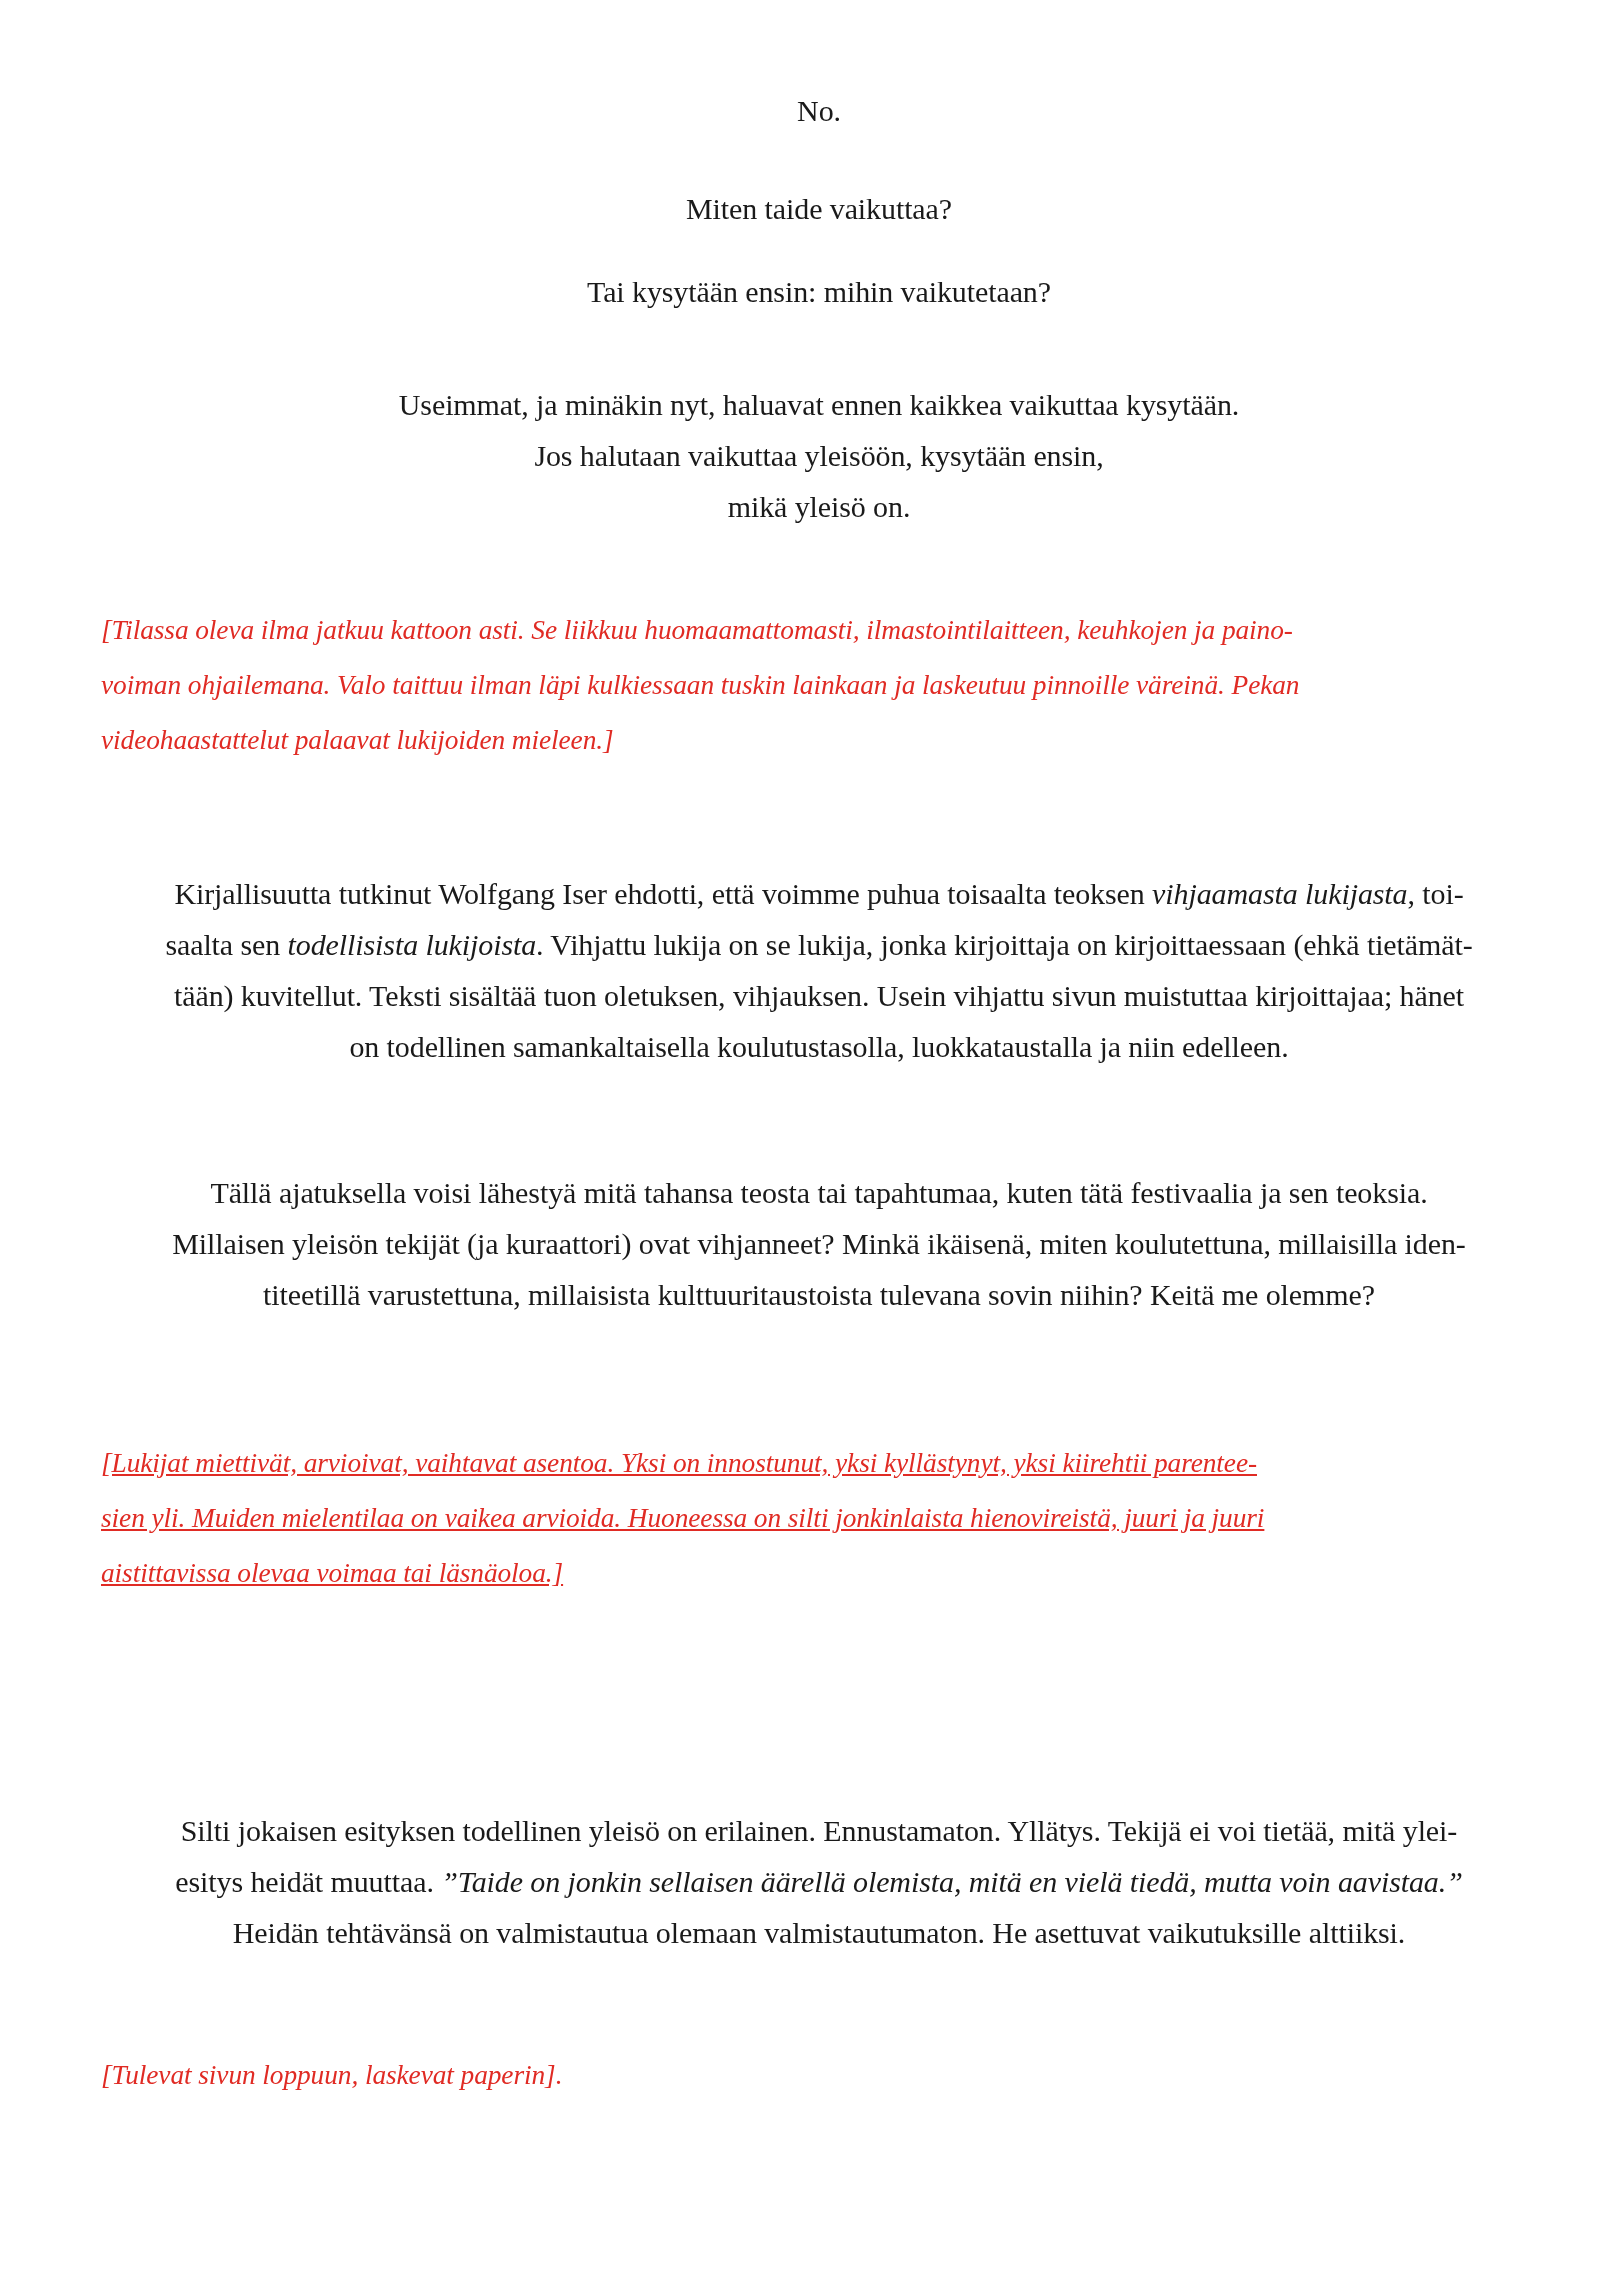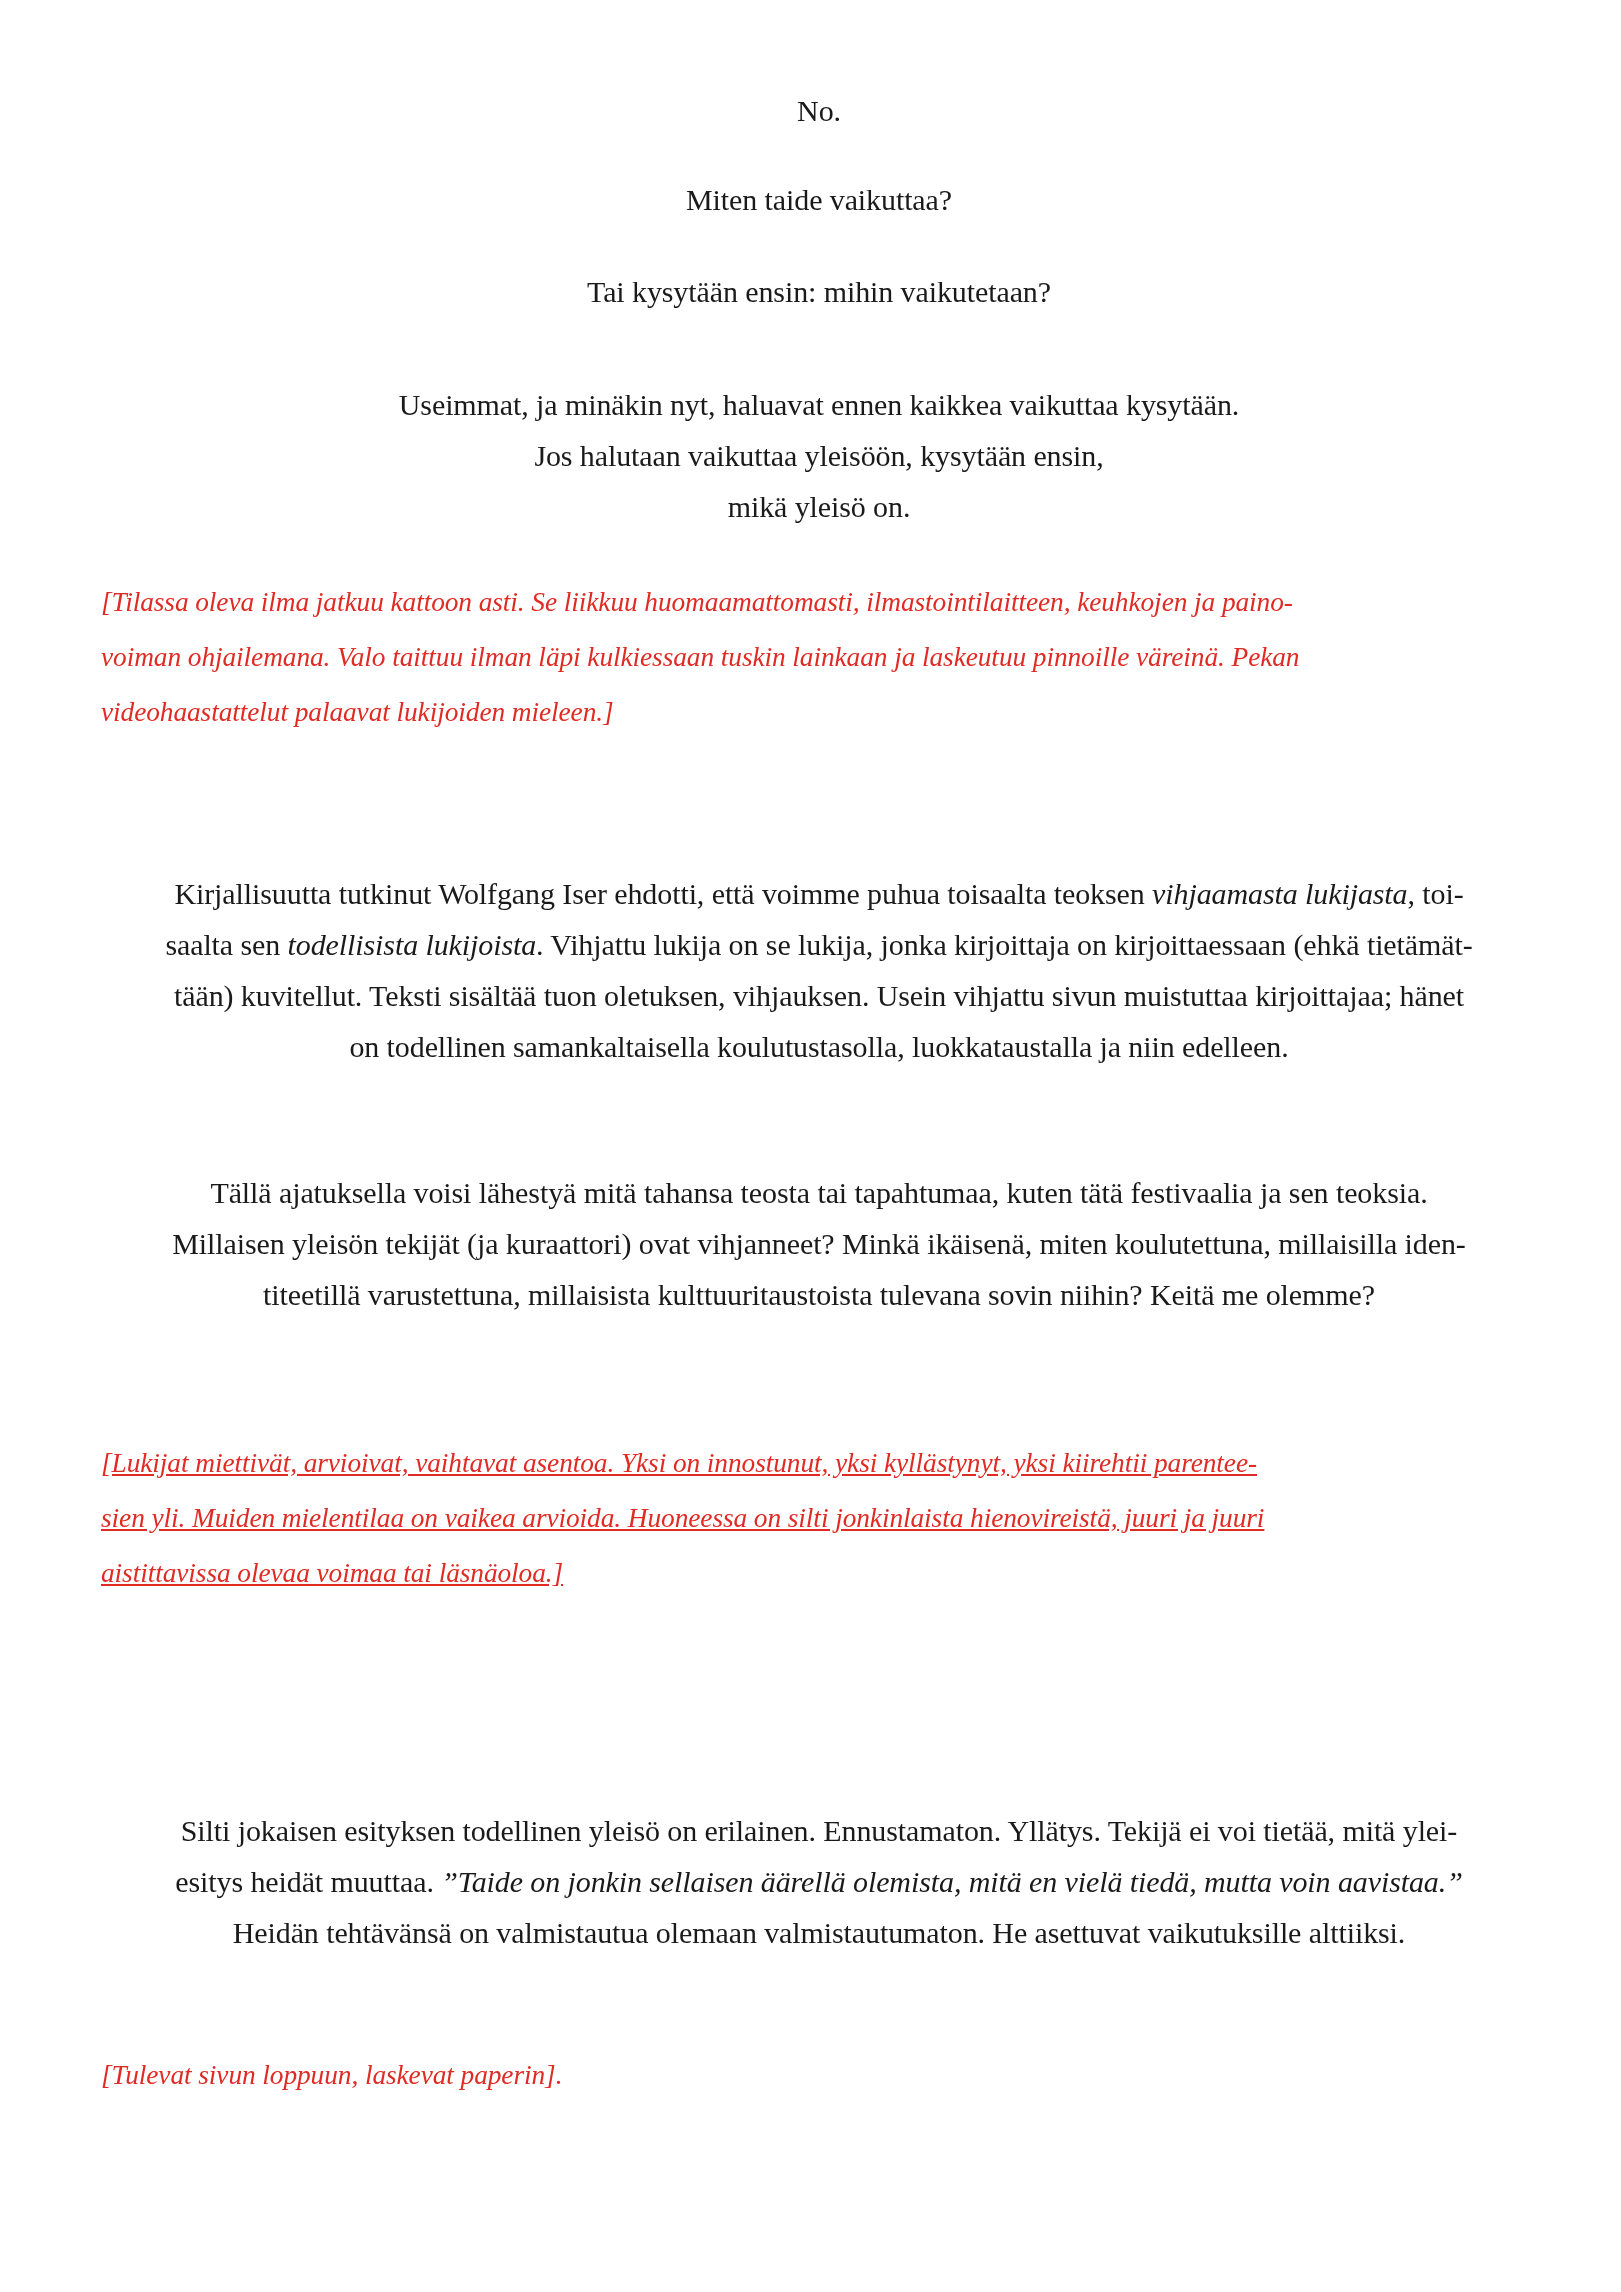--- a/index.html
+++ b/index.html
@@ -42,32 +42,32 @@
     font-style: italic;
   }
 </style>
 </head>
 <body>
 
 <div class="page">
     <div class="block body-text" style="top: 85px;">
       <div class="line"><span>No.</span></div>
     </div>
-    <div class="block body-text" style="top: 174px;">
+    <div class="block body-text" style="top: 183px;">
       <div class="line"><span>Miten taide vaikuttaa?</span></div>
     </div>
     <div class="block body-text" style="top: 266px;">
       <div class="line"><span>Tai kysytään ensin: mihin vaikutetaan?</span></div>
     </div>
     <div class="block body-text" style="top: 379px;">
       <div class="line"><span>Useimmat, ja minäkin nyt, haluavat ennen kaikkea vaikuttaa kysytään.</span></div>
       <div class="line"><span>Jos halutaan vaikuttaa yleisöön, kysytään ensin,</span></div>
       <div class="line"><span>mikä yleisö on.</span></div>
     </div>
-    <div class="block stage-text" style="top: 575px;">
+    <div class="block stage-text" style="top: 603px;">
       <div class="line"><span>[Tilassa oleva ilma jatkuu kattoon asti. Se liikkuu huomaamattomasti, ilmastointilaitteen, keuhkojen ja paino-</span></div>
       <div class="line"><span>voiman ohjailemana. Valo taittuu ilman läpi kulkiessaan tuskin lainkaan ja laskeutuu pinnoille väreinä. Pekan</span></div>
       <div class="line"><span>videohaastattelut palaavat lukijoiden mieleen.]</span></div>
     </div>
     <div class="block body-text" style="top: 868px;">
       <div class="line"><span>Kirjallisuutta tutkinut Wolfgang Iser ehdotti, että voimme puhua toisaalta teoksen </span><span class="em">vihjaamasta lukijasta</span><span>, toi-</span></div>
       <div class="line"><span>saalta sen </span><span class="em">todellisista lukijoista</span><span>. Vihjattu lukija on se lukija, jonka kirjoittaja on kirjoittaessaan (ehkä tietämät-</span></div>
       <div class="line"><span>tään) kuvitellut. Teksti sisältää tuon oletuksen, vihjauksen. Usein vihjattu sivun muistuttaa kirjoittajaa; hänet</span></div>
       <div class="line"><span>on todellinen samankaltaisella koulutustasolla, luokkataustalla ja niin edelleen.</span></div>
     </div>

